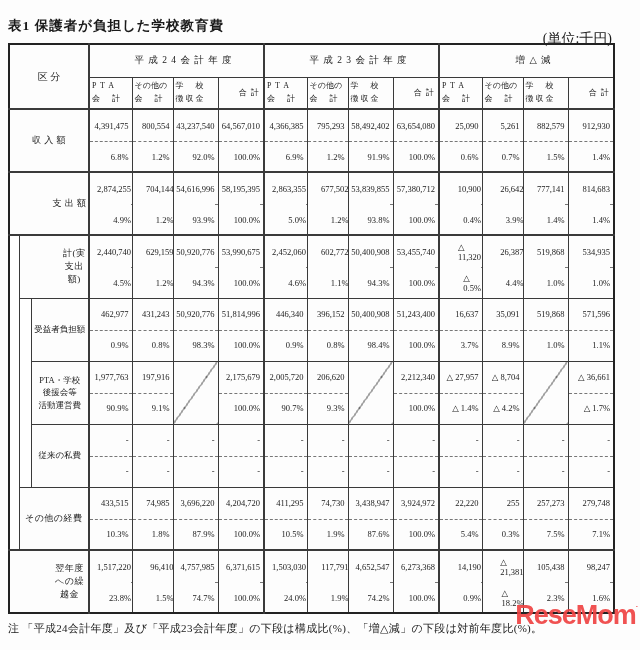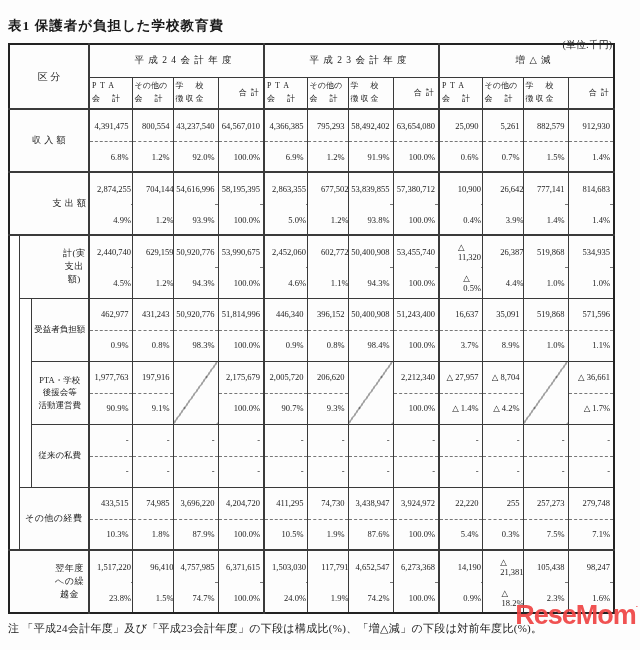--- a/index.html
+++ b/index.html
@@ -2,21 +2,21 @@
 <html><head>
 <meta charset="utf-8">
 <style>
   html,body{margin:0;padding:0;}
   body{
     width:640px;height:650px;position:relative;background:#fdfdfd;
     font-family:"Liberation Serif","DejaVu Serif",serif;color:#1a1a1a;
     overflow:hidden;
   }
   .title{position:absolute;left:8px;top:17px;font-size:13.5px;font-weight:bold;letter-spacing:1px;}
-  .unit{position:absolute;left:8px;top:38px;width:604px;text-align:right;font-size:10px;}
+  .unit{position:absolute;left:8px;top:30px;width:604px;text-align:right;font-size:14px;}
   .footnote{position:absolute;left:8px;top:621px;font-size:11px;letter-spacing:0.3px;white-space:nowrap;}
   .watermark{
     position:absolute;right:2px;top:600px;z-index:5;
     font-family:Liberation Sans, sans-serif;
     font-weight:bold;font-size:27px;letter-spacing:-1px;color:#ef4444;opacity:0.92;
   }
   .watermark .reg{font-size:8px;vertical-align:top;letter-spacing:0;}
 
   table.grid{
     position:absolute;left:8px;top:43px;width:605px;

